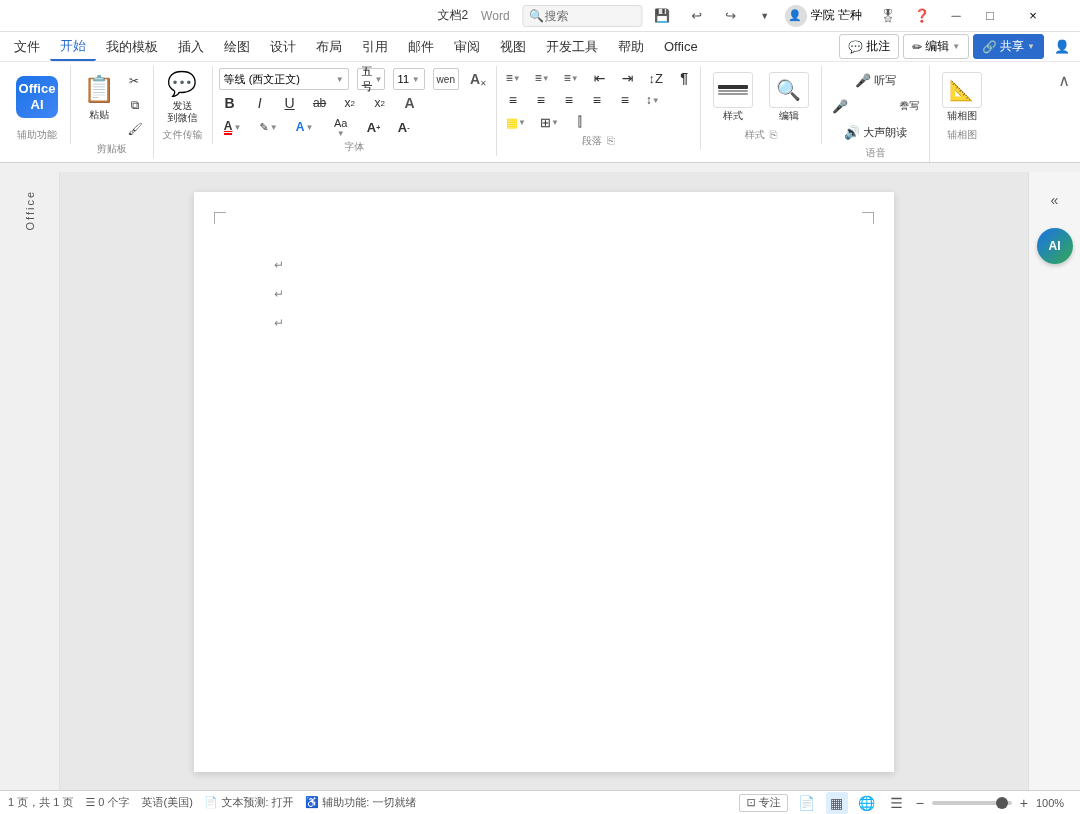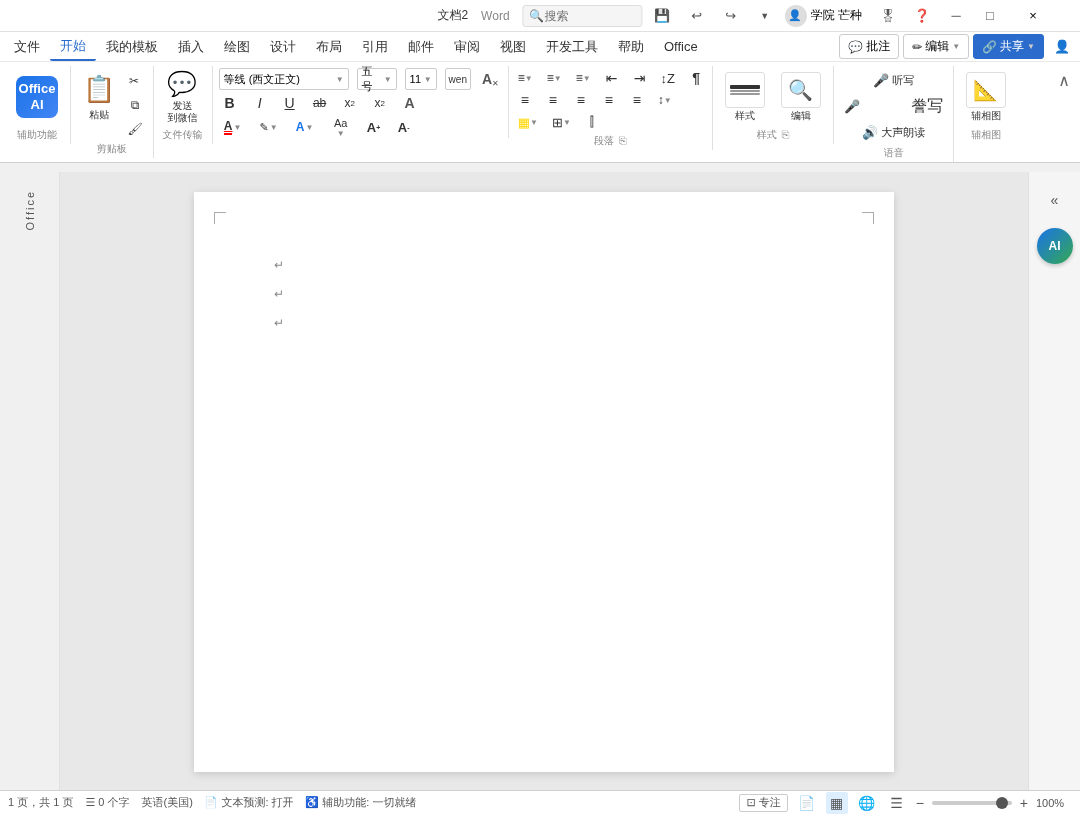--- a/index.html
+++ b/index.html
@@ -529,21 +529,21 @@
   </div>
 
   <div class="ribbon-section" style="padding:2px 6px 0; min-width:200px;">
     <div style="display:flex; flex-direction:column; gap:2px; flex:1;">
 
       <div class="row-flex">
         <div class="font-selector" style="width:130px;">
           <span style="font-size:11px; flex:1; overflow:hidden; white-space:nowrap; text-overflow:ellipsis;">等线 (西文正文)</span>
           <span class="dropdown-arrow">▼</span>
         </div>
-        <div class="font-selector" style="width:40px;">
+        <div class="font-selector" style="width:28px;">
           <span style="font-size:11px; flex:1;">五号</span>
           <span class="dropdown-arrow">▼</span>
         </div>
         <div class="font-selector" style="width:32px;">
           <span style="font-size:11px; flex:1;">11</span>
           <span class="dropdown-arrow">▼</span>
         </div>
         <div class="ribbon-small-btn" style="font-size:10px; border:1px solid #ccc; border-radius:2px; padding:0 3px; height:22px;">wen</div>
         <div class="ribbon-small-btn">
           <span style="font-size:14px; font-weight:bold; color:#555;">A</span>
@@ -575,20 +575,21 @@
           <span class="dropdown-arrow">▼</span>
         </div>
         <div class="ribbon-small-btn" style="width:28px; height:22px;flex-direction:column;">
           <span style="font-size:11px;">Aa</span>
           <span class="dropdown-arrow">▼</span>
         </div>
         <div class="ribbon-small-btn" style="width:22px; height:22px; font-size:13px; font-weight:bold;">A<sup style="font-size:7px;">+</sup></div>
         <div class="ribbon-small-btn" style="width:22px; height:22px; font-size:13px; font-weight:bold;">A<sup style="font-size:7px;">-</sup></div>
       </div>
     </div>
+    <div class="section-label">字体</div>
   </div>
 
   <div class="ribbon-section" style="padding:2px 6px 0; min-width:180px;">
     <div style="display:flex; flex-direction:column; gap:2px; flex:1;">
 
       <div class="row-flex">
         <div class="ribbon-small-btn">
           <span style="font-size:12px;">≡</span>
           <span class="dropdown-arrow">▼</span>
         </div>
@@ -661,21 +662,21 @@
 
   <div class="ribbon-section" style="padding:2px 6px 0;">
     <div style="display:flex; align-items:center; justify-content:center; flex:1; gap:4px;">
       <div style="display:flex; flex-direction:column; gap:2px;">
         <div class="med-btn" style="gap:3px; height:24px;">
           <span style="font-size:13px;">🎤</span>
           <span style="font-size:11px;">听写</span>
         </div>
         <div class="med-btn" style="gap:3px; height:24px;">
           <span style="font-size:13px;">🎤</span>
-          <span style="font-size:16px;margin-left:48px;">誊写</span>
+          <span style="font-size:10px;margin-left:48px;">誊写</span>
         </div>
         <div class="med-btn" style="gap:3px; height:24px;">
           <span style="font-size:13px;">🔊</span>
           <span style="font-size:11px;">大声朗读</span>
         </div>
       </div>
     </div>
     <div class="section-label">语音</div>
   </div>
 

